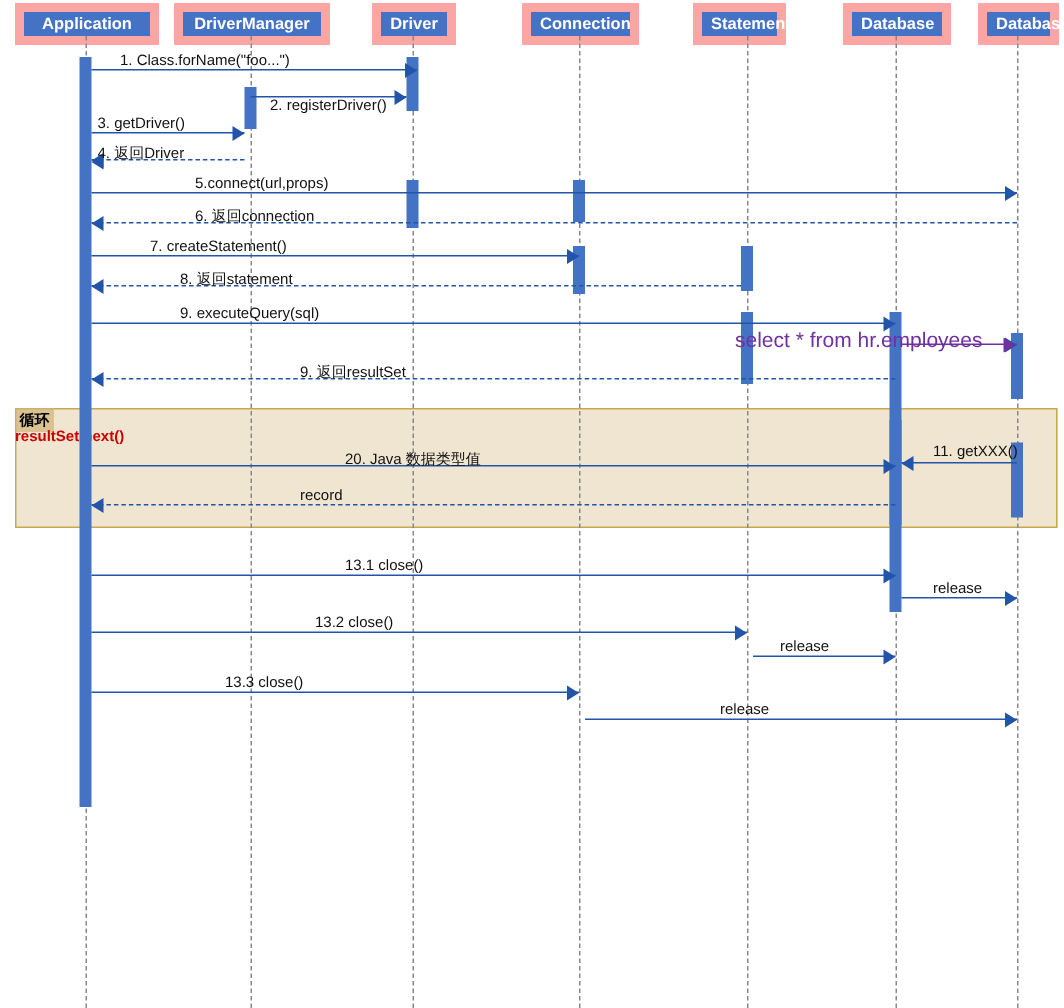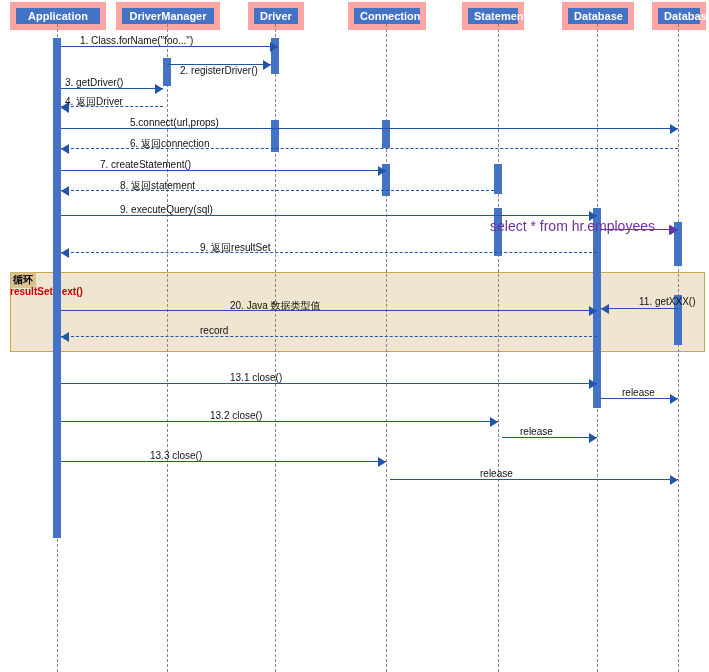--- a/index.html
+++ b/index.html
@@ -188,21 +188,21 @@
   <div class="arrow" style="left:601px; top:229px; width:77px; background:#7030A0;"></div>
   <div style="position:absolute; right:0; top:0; border-top:5px solid transparent; border-bottom:5px solid transparent; border-left:8px solid #7030A0; left:669px; top:225px;"></div>
   <div class="msg-label-purple" style="left:490px; top:218px;">select * from hr.employees</div>
 
   <div style="position:absolute; left:61px; top:252px; width:536px; border-top:1.5px dashed #2255AA;"></div>
   <div style="position:absolute; left:61px; top:248px; width:0; height:0; border-top:5px solid transparent; border-bottom:5px solid transparent; border-right:8px solid #2255AA;"></div>
   <div class="msg-label" style="left:200px; top:241px;">9. 返回resultSet</div>
 
   <div style="position:absolute; left:601px; top:308px; width:77px; border-top:1.5px solid #2255AA;"></div>
   <div style="position:absolute; left:601px; top:304px; width:0; height:0; border-top:5px solid transparent; border-bottom:5px solid transparent; border-right:8px solid #2255AA;"></div>
-  <div class="msg-label" style="left:622px; top:296px;margin-left:17px;">11. getXXX()</div>
+  <div class="msg-label" style="left:622px; top:296px;">11. getXXX()</div>
 
   <div class="arrow" style="left:61px; top:310px; width:536px;"></div>
   <div class="msg-label" style="left:230px; top:299px;">20. Java 数据类型值</div>
 
   <div style="position:absolute; left:61px; top:336px; width:536px; border-top:1.5px dashed #2255AA;"></div>
   <div style="position:absolute; left:61px; top:332px; width:0; height:0; border-top:5px solid transparent; border-bottom:5px solid transparent; border-right:8px solid #2255AA;"></div>
   <div class="msg-label" style="left:200px; top:325px;">record</div>
 
   <div class="arrow" style="left:61px; top:383px; width:536px;"></div>
   <div class="msg-label" style="left:230px; top:372px;">13.1 close()</div>

